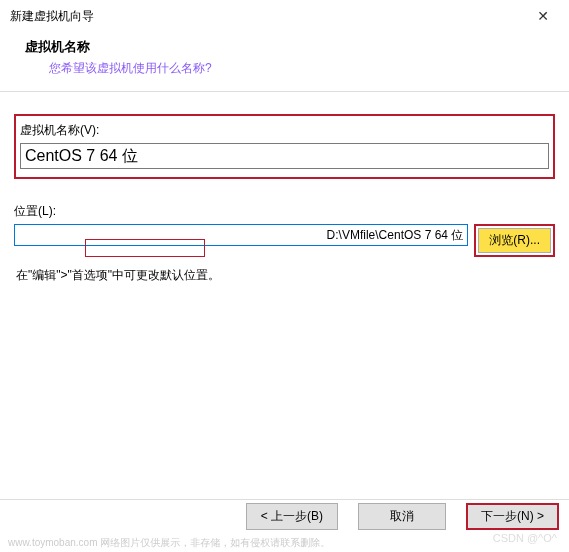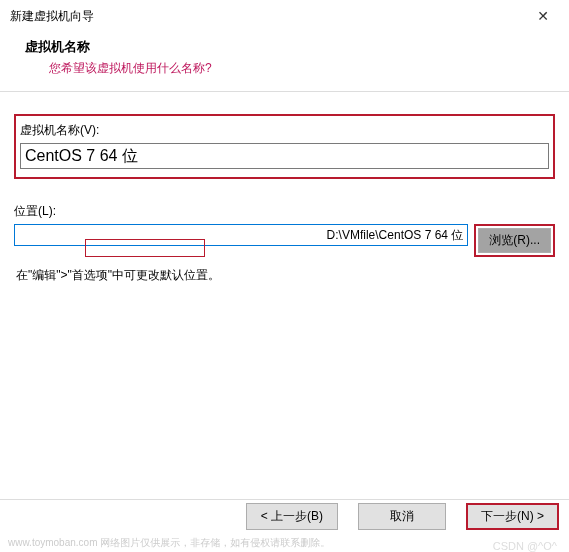--- a/index.html
+++ b/index.html
@@ -35,21 +35,21 @@
       border-bottom: 1px solid #ddd;
     }
     .header-title {
       font-weight: bold;
       font-size: 13px;
       color: #000;
       margin-bottom: 4px;
     }
     .header-subtitle {
       font-size: 12px;
-      color: #be185d;
+      color: #8b5cf6;
       padding-left: 24px;
     }
     .body-section {
       padding: 22px 14px 10px 14px;
     }
     .highlight-box-red {
       border: 2px solid #b81a2e;
       padding: 6px 4px 8px 4px;
       margin-bottom: 24px;
     }
@@ -81,21 +81,21 @@
       font-size: 12px;
       font-family: inherit;
       background: #fff;
       text-align: right;
     }
     .browse-wrap {
       border: 2px solid #b81a2e;
       padding: 2px;
     }
     .browse-btn {
-      background: #a3a3a3;
+      background: #fde047;
       border: 1px solid #adadad;
       padding: 3px 10px;
       font-size: 12px;
       font-family: inherit;
       cursor: default;
       height: 100%;
     }
     .path-highlight {
       border: 1px solid #b81a2e;
       display: inline-block;
@@ -142,21 +142,21 @@
     .watermark {
       position: absolute;
       bottom: 2px;
       left: 8px;
       font-size: 10px;
       color: #ccc;
       width: 100%;
     }
     .watermark-right {
       position: absolute;
-      bottom: 0;
+      bottom: 8px;
       right: 12px;
       font-size: 11px;
       color: #ddd;
     }
   </style>
 </head>
 <body>
 
 <div class="titlebar">
   <span>新建虚拟机向导</span>

